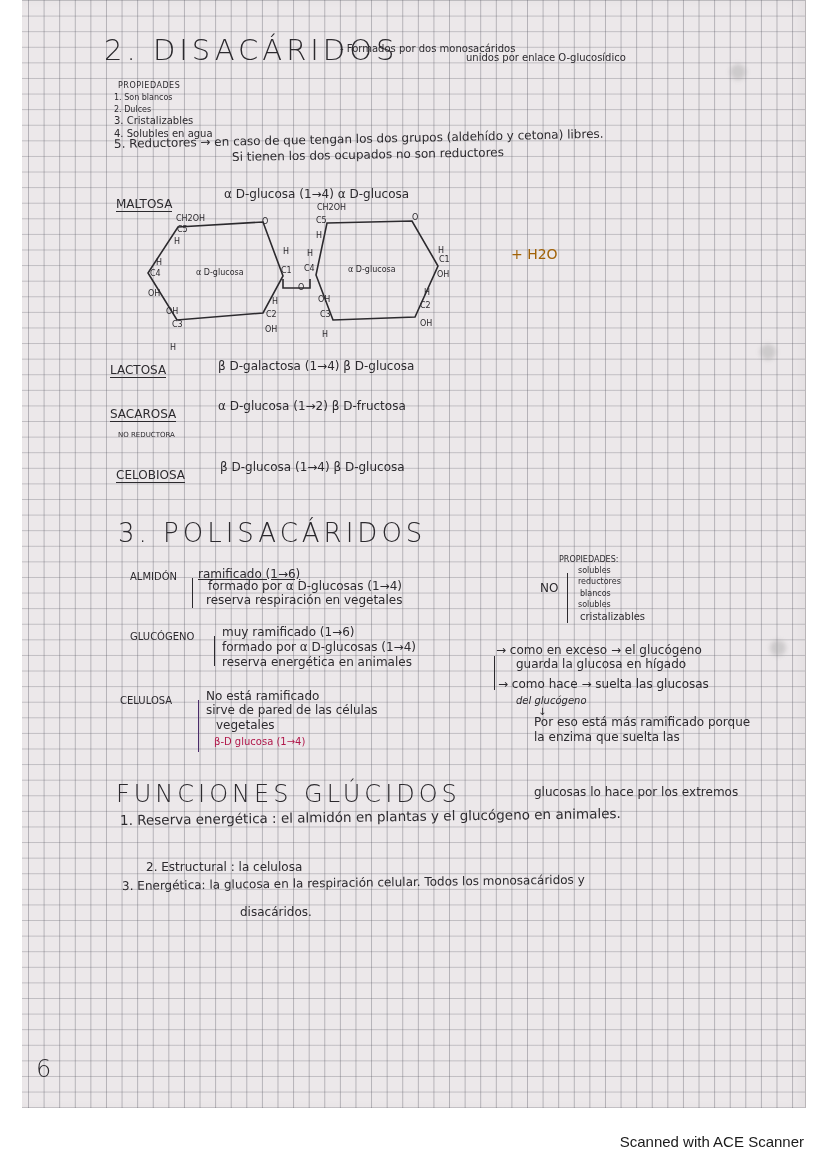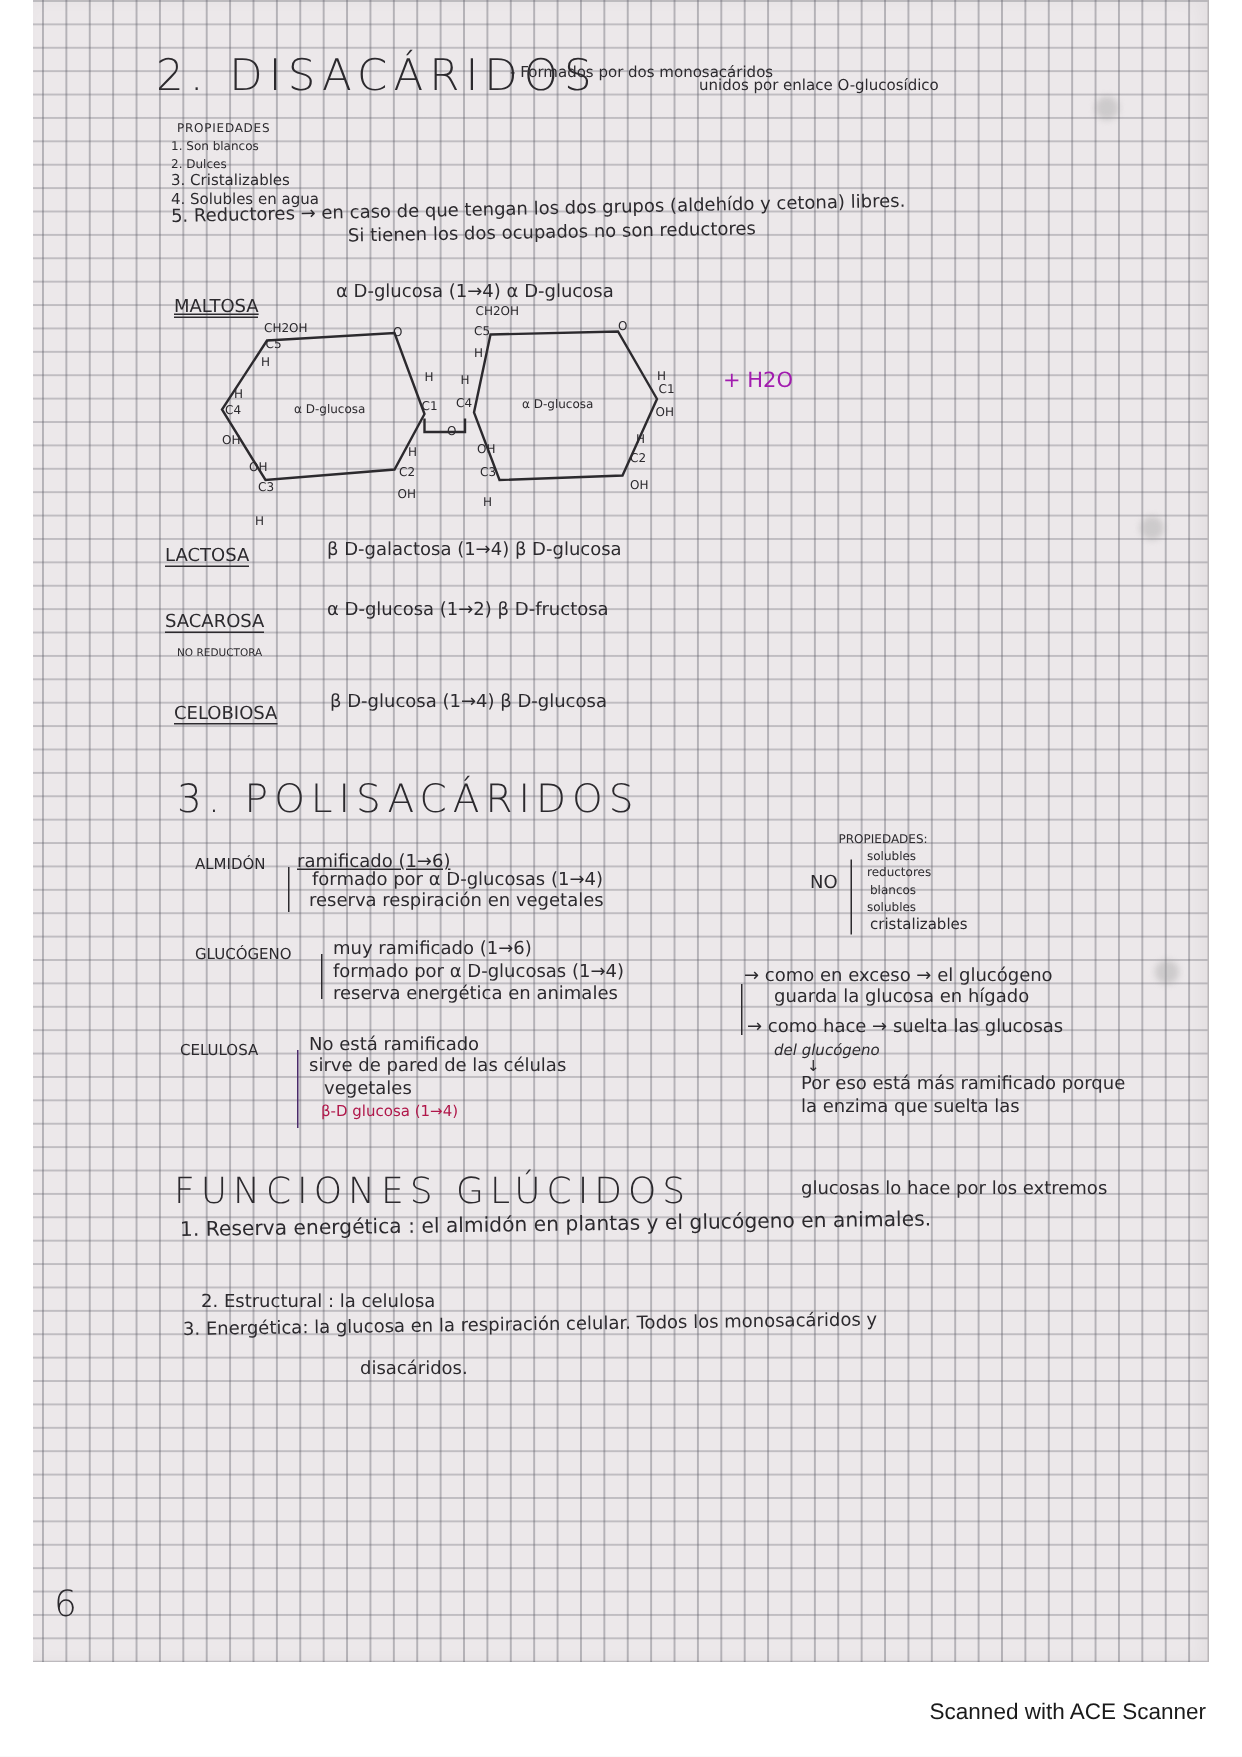--- a/index.html
+++ b/index.html
@@ -16,21 +16,21 @@
   .paper::after { content:""; position:absolute; right:0; top:0; width:1px; height:100%; background:#b9b5b7; }
   .t { position:absolute; white-space:nowrap; color:#2c2a2e; line-height:1; }
   .hand { font-family:"DejaVu Sans", sans-serif; }
   .title { font-size:29px; letter-spacing:4px; font-weight:300; }
   .sm { font-size:10px; }
   .xs { font-size:8px; }
   .md { font-size:12px; }
   .lg { font-size:13.5px; }
   .xl { font-size:14px; }
   .ul { border-bottom:1.2px solid #2c2a2e; padding-bottom:1px; }
-  .red { color:#a21caf; }
+  .red { color:#a16207;padding-left:29px; }
   .pink { color:#b0174a; }
   .hole { position:absolute; width:16px; height:16px; border-radius:50%; background:rgba(150,150,150,0.35); filter:blur(2px); }
   .footer { position:absolute; right:24px; top:1133px; font-family:"Liberation Sans", sans-serif; font-size:15px; color:#1a1a1a; }
   .pagenum { position:absolute; left:36px; top:1055px; font-size:24px; font-weight:300; color:#2c2a2e; }
   svg.mol { position:absolute; left:130px; top:208px; }
   .bracket { position:absolute; border-left:1.3px solid #2c2a2e; }
 </style>
 </head>
 <body>
 
@@ -45,21 +45,21 @@
 <div class="t hand sm" style="left:466px; top:53px;text-align:center;">unidos por enlace O-glucosídico</div>
 
 <div class="t hand xs" style="left:118px; top:82px; letter-spacing:0.5px;">PROPIEDADES</div>
 <div class="t hand xs" style="left:114px; top:94px;">1. Son blancos</div>
 <div class="t hand xs" style="left:114px; top:106px;">2. Dulces</div>
 <div class="t hand sm" style="left:114px; top:116px;">3. Cristalizables</div>
 <div class="t hand sm" style="left:114px; top:129px;">4. Solubles en agua</div>
 <div class="t hand md" style="left:114px; top:138px; transform:rotate(-1.2deg); transform-origin:left;">5. Reductores → en caso de que tengan los dos grupos (aldehído y cetona) libres.</div>
 <div class="t hand md" style="left:232px; top:151px; transform:rotate(-1deg); transform-origin:left;">Si tienen los dos ocupados no son reductores</div>
 
-<div class="t hand md ul" style="left:116px; top:198px;text-decoration:underline;">MALTOSA</div>
+<div class="t hand md ul" style="left:116px; top:198px;">MALTOSA</div>
 <div class="t hand md" style="left:224px; top:188px;">α D-glucosa (1→4) α D-glucosa</div>
 
 <svg class="mol" width="340" height="150" viewBox="0 0 340 150">
   <g fill="none" stroke="#2c2a2e" stroke-width="1.6">
     <polygon points="48,19 133,14 153,68 133,105 47,112 18,65"></polygon>
     <polyline points="153,71 153,80 180,80 180,71"></polyline>
     <polygon points="197,15 282,13 308,58 285,109 203,112 186,67"></polygon>
   </g>
 </svg>
 <div class="t xs" style="left:176px; top:215px;">CH2OH</div>
@@ -143,18 +143,18 @@
 <div class="t md" style="left:516px; top:658px;">guarda la glucosa en hígado</div>
 <div class="t md" style="left:498px; top:678px;">→ como hace → suelta las glucosas</div>
 <div class="t sm" style="left:516px; top:696px;font-style:italic;">del glucógeno</div>
 <div class="t sm" style="left:538px; top:707px;">↓</div>
 <div class="t md" style="left:534px; top:716px;">Por eso está más ramificado porque</div>
 <div class="t md" style="left:534px; top:731px;">la enzima que suelta las</div>
 <div class="t md" style="left:534px; top:746px;margin-top:40px;">glucosas lo hace por los extremos</div>
 
 <div class="t hand title" style="left:116px; top:782px; font-size:24px;">FUNCIONES GLÚCIDOS</div>
 <div class="t lg" style="left:120px; top:814px; transform:rotate(-0.8deg); transform-origin:left;">1. Reserva energética : el almidón en plantas y el glucógeno en animales.</div>
-<div class="t md" style="left:122px; top:861px;padding-left:12px;">2. Estructural : la celulosa</div>
+<div class="t md" style="left:134px; top:861px;padding-left:12px;">2. Estructural : la celulosa</div>
 <div class="t md" style="left:122px; top:880px; transform:rotate(-0.8deg); transform-origin:left;">3. Energética: la glucosa en la respiración celular. Todos los monosacáridos y</div>
 <div class="t md" style="left:240px; top:906px;">disacáridos.</div>
 
 <div class="pagenum">6</div>
 <div class="footer">Scanned with ACE Scanner</div>
 
 </body></html>

